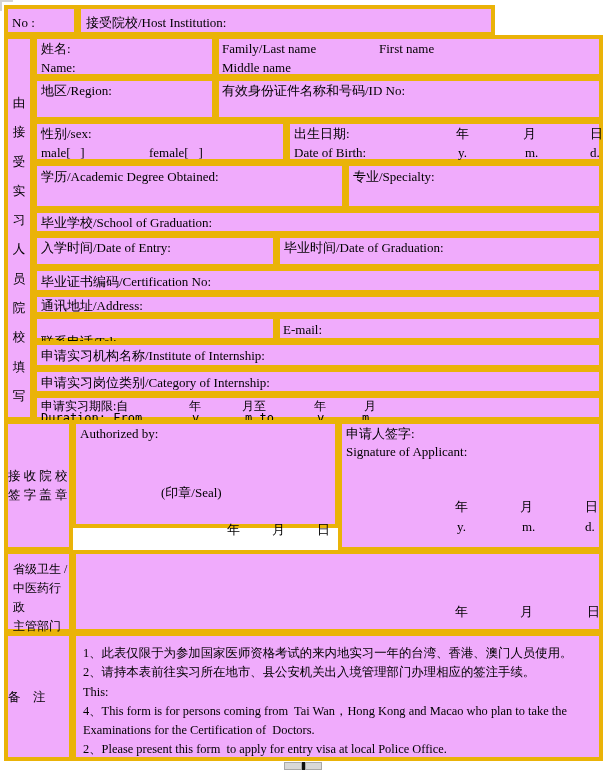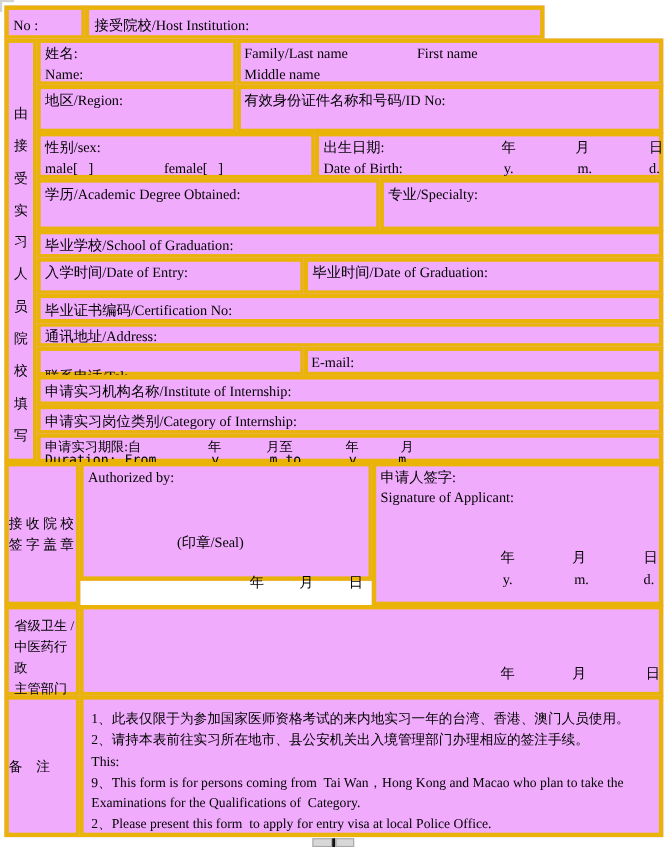--- a/index.html
+++ b/index.html
@@ -173,22 +173,22 @@
     <span class="t fs13" style="left:511px;top:51px;">日</span>
   </div>
 
   <div class="c center-label" style="left:4px;top:632px;width:69px;height:129px;">
     <span>备　注</span>
   </div>
   <div class="c notes-body" style="left:72px;top:632px;width:531px;height:129px;">
     <div>1、此表仅限于为参加国家医师资格考试的来内地实习一年的台湾、香港、澳门人员使用。</div>
     <div>2、请持本表前往实习所在地市、县公安机关出入境管理部门办理相应的签注手续。</div>
     <div>This:</div>
-    <div>9、This form is for persons coming from  Tai Wan，Hong Kong and Macao who plan to take the</div>
-    <div>Examinations for the Qualifications of  Category.</div>
+    <div>4、This form is for persons coming from  Tai Wan，Hong Kong and Macao who plan to take the</div>
+    <div>Examinations for the Certification of  Doctors.</div>
     <div>2、Please present this form  to apply for entry visa at local Police Office.</div>
   </div>
 
   <div class="handle">
     <div class="g"></div>
     <div class="b"></div>
     <div class="g"></div>
   </div>
 
 </div>

